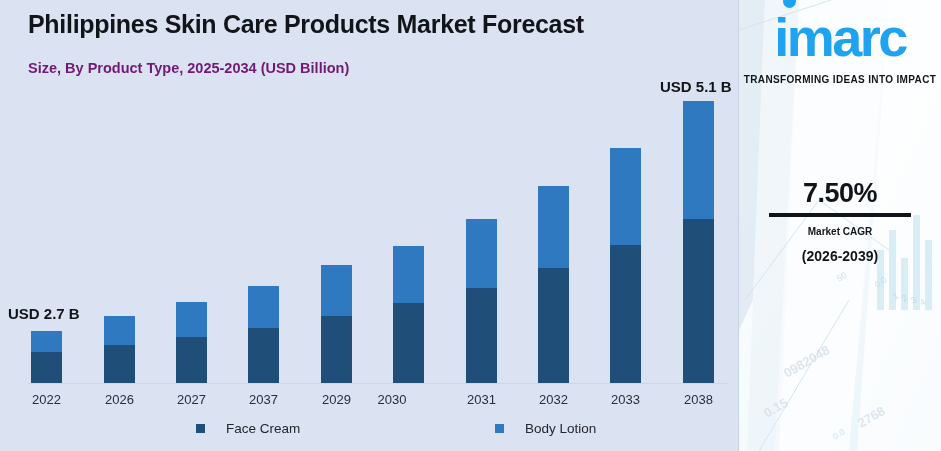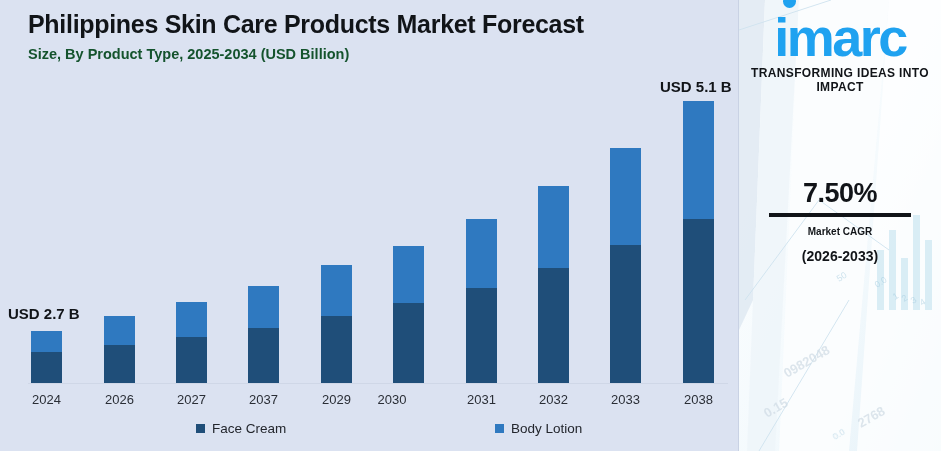--- a/index.html
+++ b/index.html
@@ -17,22 +17,22 @@
     background:#dbe2f1;
     border-right:1px solid #c9d2e4;
     box-sizing:border-box;
   }
   .chart-title{
     position:absolute;left:28px;top:10px;
     font-size:25px;font-weight:bold;color:#111418;
     letter-spacing:-0.3px;white-space:nowrap;
   }
   .chart-subtitle{
-    position:absolute;left:28px;top:46px;
-    font-size:14.5px;font-weight:bold;color:#14532d;
+    position:absolute;left:28px;top:60px;
+    font-size:14.5px;font-weight:bold;color:#701a75;
     white-space:nowrap;
   }
 
   .plot{
     position:absolute;left:0;top:0;width:739px;height:451px;
   }
   .axis-line{
     position:absolute;left:28px;top:383px;width:700px;height:1px;
     background:#cfd7e7;
   }
@@ -52,21 +52,21 @@
     white-space:nowrap;
   }
   .callout-start{left:8px;top:305px;}
   .callout-end{left:660px;top:78px;}
 
   
   .legend{
     position:absolute;left:0;top:421px;width:739px;height:22px;
   }
   .legend-item{
-    position:absolute;display:flex;align-items:center;gap:7px;
+    position:absolute;display:flex;align-items:center;gap:21px;
     font-size:13.5px;color:#23262d;
   }
   .legend-item.first{left:196px;top:0;}
   .legend-item.second{left:495px;top:0;}
   .swatch{width:9px;height:9px;display:inline-block;}
   .swatch-dark{background:#1f4e79;}
   .swatch-light{background:#2f79c0;}
 
   
   .brand-panel{
@@ -85,22 +85,22 @@
   .logo-word{
     position:relative;display:inline-block;
     font-size:54px;font-weight:bold;color:#1fa2f0;
     letter-spacing:-2.5px;line-height:1;
   }
   .logo-dot{
     position:absolute;left:9px;top:-15px;
     width:13px;height:13px;border-radius:50%;background:#1fa2f0;
   }
   .logo-tag{
-    margin-top:2px;
-    font-size:12px;font-weight:bold;color:#111418;
+    margin-top:10px;
+    font-size:10px;font-weight:bold;color:#111418;
     letter-spacing:0.35px;
   }
 
   .cagr-value{
     position:absolute;left:0;top:178px;width:202px;text-align:center;
     font-size:27px;font-weight:bold;color:#111418;letter-spacing:-0.5px;
   }
   .cagr-rule{
     position:absolute;left:30px;top:213px;width:142px;height:4px;
     background:#111418;
@@ -128,21 +128,21 @@
 
     <div class="chart-title">Philippines Skin Care Products Market Forecast</div>
     <div class="chart-subtitle">Size, By Product Type, 2025-2034 (USD Billion)</div>
 
     <div class="plot" id="plot">
       <div class="axis-line"></div>
     <div class="bar" style="left: 31px; top: 331px; height: 52px;">
           <div class="seg seg-light" style="top: 0px; height: 21px; background: rgb(47, 121, 192);"></div>
           <div class="seg seg-dark" style="top: 21px; height: 31px; background: rgb(31, 78, 121);"></div>
         </div>
-        <div class="tick" style="left: 16.5px;">2024</div>
+        <div class="tick" style="left: 16.5px;">2022</div>
         <div class="bar" style="left: 104px; top: 316px; height: 67px;">
           <div class="seg seg-light" style="top: 0px; height: 29px; background: rgb(47, 121, 192);"></div>
           <div class="seg seg-dark" style="top: 29px; height: 38px; background: rgb(31, 78, 121);"></div>
         </div>
         <div class="tick" style="left: 89.5px;">2026</div>
         <div class="bar" style="left: 176px; top: 302px; height: 81px;">
           <div class="seg seg-light" style="top: 0px; height: 35px; background: rgb(47, 121, 192);"></div>
           <div class="seg seg-dark" style="top: 35px; height: 46px; background: rgb(31, 78, 121);"></div>
         </div>
         <div class="tick" style="left: 161.5px;">2027</div>
@@ -246,19 +246,19 @@
         <span class="logo-word">
           <span class="logo-dot"></span>
           <span>imarc</span>
         </span>
         <div class="logo-tag">TRANSFORMING IDEAS INTO IMPACT</div>
       </div>
 
       <div class="cagr-value">7.50%</div>
       <div class="cagr-rule"></div>
       <div class="cagr-label">Market CAGR</div>
-      <div class="cagr-range">(2026-2033)</div>
+      <div class="cagr-range">(2026-2039)</div>
 
       <div class="copyright">
       </div>
     </div>
   </div>
 </div>
 
 </body></html>

